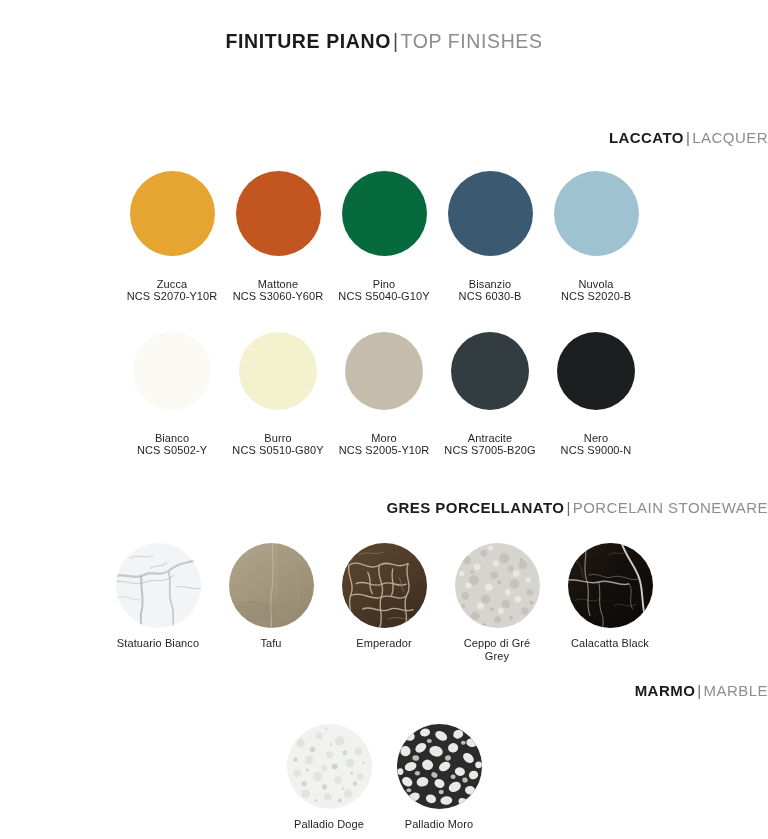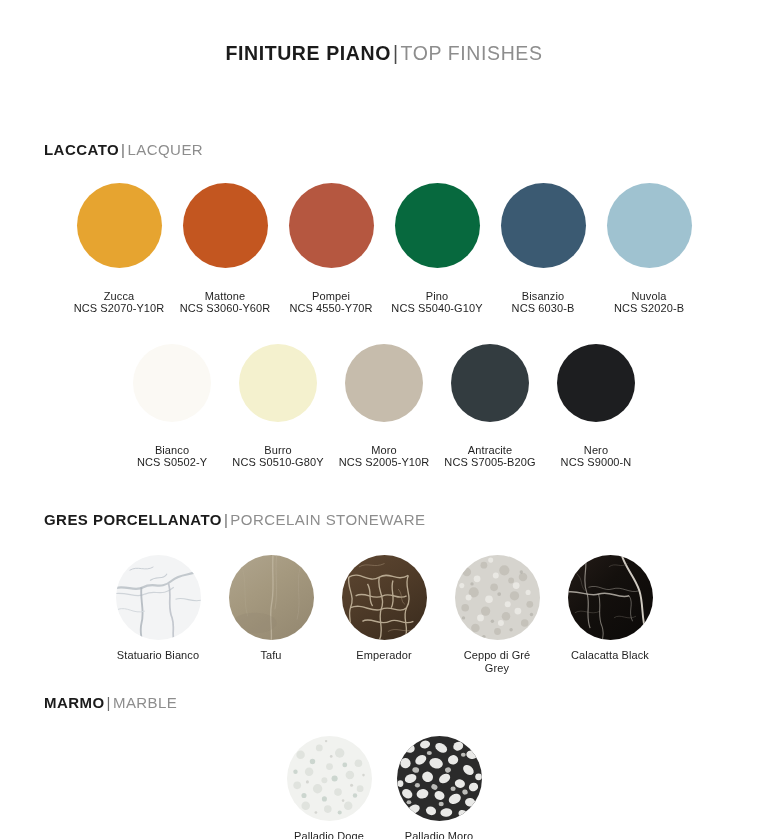--- a/index.html
+++ b/index.html
@@ -17,28 +17,28 @@
 
   .page { width: 768px; height: 839px; position: relative; }
 
   
   .main-title {
     text-align: center;
     font-size: 19.5px;
     font-weight: 700;
     letter-spacing: 0.6px;
     margin: 0;
-    padding-top: 42px;
+    padding-top: 30px;
     color: #1b1b1b;
   }
   .main-title .light { font-weight: 400; color: #8d8d8d; letter-spacing: 0.6px; }
   .main-title .bar { font-weight: 400; color: #4a4a4a; padding: 0 2px; }
 
   .section-title {
-    text-align: left;
+    text-align: right;
     font-size: 15px;
     font-weight: 700;
     letter-spacing: 0.45px;
     color: #1b1b1b;
     margin: 0;
     padding-left: 44px;
   }
   .section-title .light { font-weight: 400; color: #8d8d8d; }
   .section-title .bar { font-weight: 400; color: #6a6a6a; padding: 0 2px; }
 
@@ -104,27 +104,20 @@
       <div class="caption">
         <span>Zucca</span>
         <span class="code">NCS S2070-Y10R</span>
       </div>
     </div>
     <div class="swatch">
       <div class="disc" style="background: rgb(195, 86, 32);"></div>
       <div class="caption">
         <span>Mattone</span>
         <span class="code">NCS S3060-Y60R</span>
-      </div>
-    </div>
-    <div class="swatch">
-      <div class="disc" style="background: rgb(181, 87, 64);"></div>
-      <div class="caption">
-        <span>Pompei</span>
-        <span class="code">NCS 4550-Y70R</span>
       </div>
     </div>
     <div class="swatch">
       <div class="disc" style="background: rgb(7, 105, 62);"></div>
       <div class="caption">
         <span>Pino</span>
         <span class="code">NCS S5040-G10Y</span>
       </div>
     </div>
     <div class="swatch">

